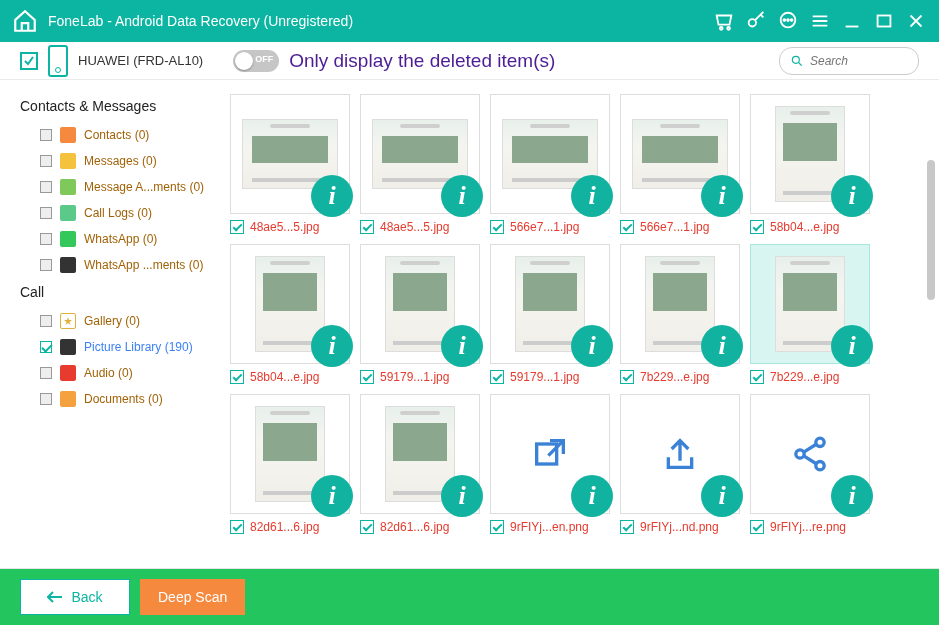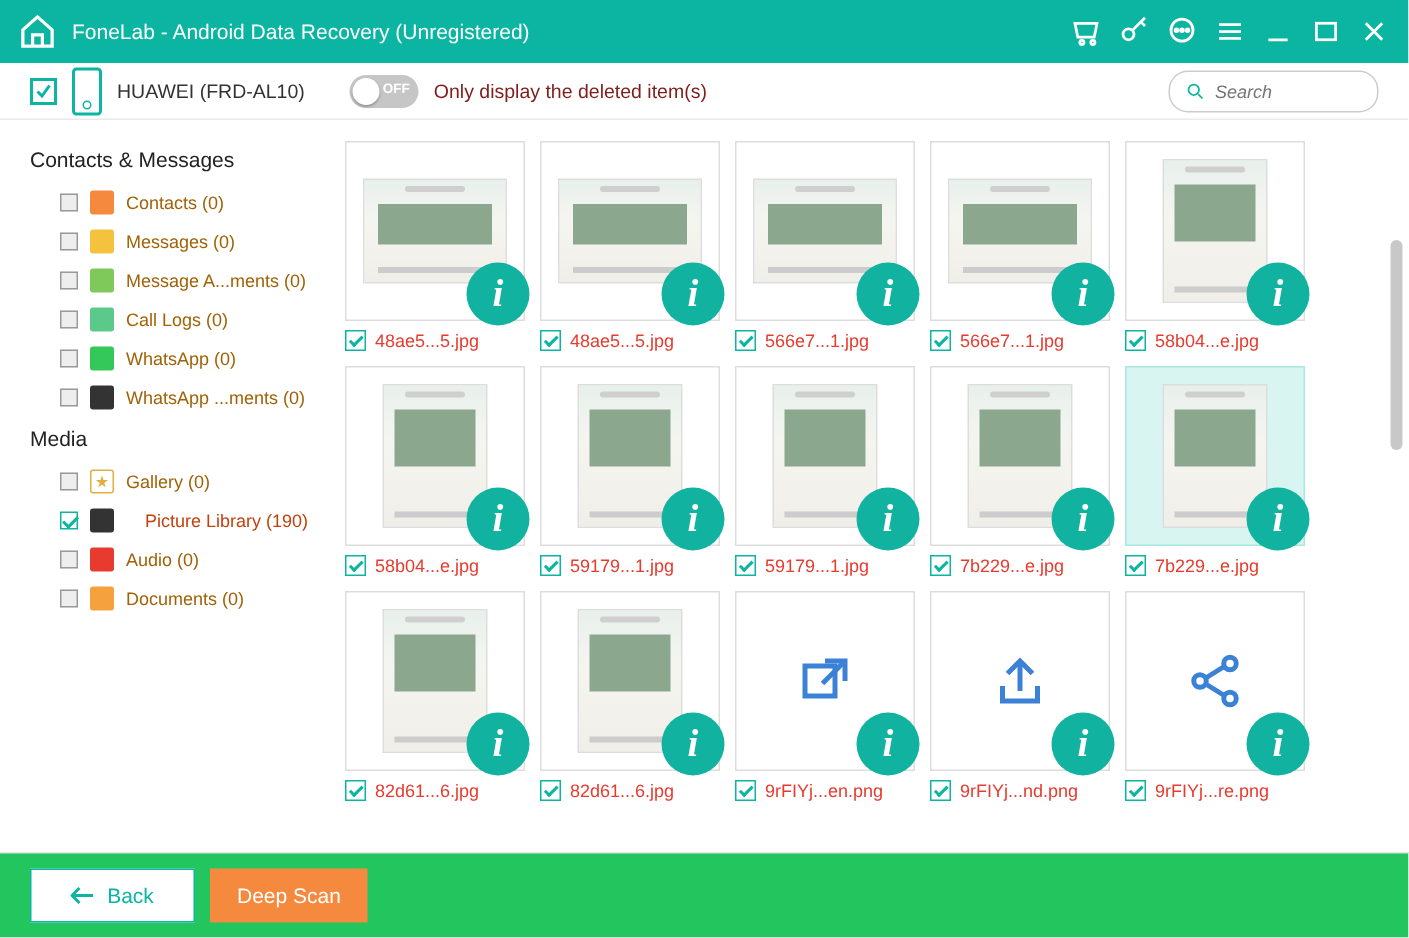--- a/index.html
+++ b/index.html
@@ -15,33 +15,33 @@
 .toolbar { height: 38px; background: #fff; border-bottom: 1px solid #eaeaea; display: flex; align-items: center; padding: 4px 20px; }
 .device-check { width: 18px; height: 18px; border: 2px solid #0bb5a1; display: inline-flex; align-items: center; justify-content: center; margin-right: 10px; }
 .device-check svg { width: 12px; height: 12px; }
 .phone-icon { width: 20px; height: 32px; border: 2px solid #0bb5a1; border-radius: 3px; margin-right: 10px; position: relative; }
 .phone-icon::after { content:''; position:absolute; bottom:2px; left:50%; transform:translateX(-50%); width:4px; height:4px; border:1px solid #0bb5a1; border-radius:50%;}
 .device-name { font-size: 13px; color: #333; }
 .toolbar-spacer { width: 30px; }
 .toggle { width: 46px; height: 22px; background: #c6c6c6; border-radius: 11px; position: relative; margin-right: 10px; cursor:pointer; }
 .toggle .knob { position:absolute; left:2px; top:2px; width:18px; height:18px; background:#fff; border-radius:50%; box-shadow:0 1px 2px rgba(0,0,0,.3);}
 .toggle .off-text { position:absolute; right:6px; top:4px; font-size:9px; color:#fff; font-weight:bold;}
-.toggle-label { font-size: 13px; color: #7f1d1d; flex:1;}
+.toggle-label { font-size: 19px; color: #4c1d95; flex:1;}
 .search-box { width: 140px; height: 26px; border: 1px solid #ccc; border-radius: 13px; display:flex; align-items:center; padding:13px 10px;}
 .search-box svg { width:14px; height:14px; margin-right:6px;}
 .search-box input { border:none; outline:none; font-size:12px; font-style:italic; color:#999; width:90px; background:transparent;}
 
 
 .main { display:flex; height: 488px; }
 
 
 .sidebar { width: 222px; padding: 12px 4px 4px 20px; overflow-y:auto; }
 .group-title { font-size: 14px; color:#222; margin: 6px 0 8px 0; }
 .cat-item { display:flex; align-items:center; padding: 5px 0 5px 20px; font-size:12px; color:#a16207; cursor:pointer;}
-.cat-item.active { color:#c2410c;text-align:center; }
+.cat-item.active { color:#3b82f6; }
 .cat-check { width:12px; height:12px; border:1px solid #999; background:#eee; margin-right:8px; position:relative;}
 .cat-item.active .cat-check { border-color:#0bb5a1; background:#fff;}
 .cat-item.active .cat-check::after { content:''; position:absolute; left:1px; top:2px; width:8px; height:4px; border-left:2px solid #0bb5a1; border-bottom:2px solid #0bb5a1; transform:rotate(-45deg);}
 .cat-icon { width:16px; height:16px; margin-right:8px; display:inline-flex; align-items:center; justify-content:center; border-radius:2px;}
 .cat-label { flex:1; white-space:nowrap; overflow:hidden; text-overflow:ellipsis;}
 
 
 .content { flex:1; padding: 14px 0 0 8px; overflow-y:auto; position:relative;}
 .grid { display:flex; flex-wrap:wrap; gap: 10px 10px; padding-right:24px;}
 .thumb { width: 120px; }
@@ -175,21 +175,21 @@
           <span class="cat-check"></span>
           <span class="cat-icon" style="background: rgb(52, 199, 89);"></span>
           <span class="cat-label">WhatsApp (0)</span>
         </div>
         <div class="cat-item">
           <span class="cat-check"></span>
           <span class="cat-icon" style="background: rgb(51, 51, 51);"></span>
           <span class="cat-label">WhatsApp ...ments (0)</span>
         </div>
       </div>
-    <div class="group-title">Media</div>
+    <div class="group-title">Call</div>
     <div id="group2">
         <div class="cat-item">
           <span class="cat-check"></span>
           <span class="cat-icon" style="background: rgb(255, 255, 255); border: 1px solid rgb(224, 176, 62);">
             <svg width="10" height="10" viewBox="0 0 10 10">
               <path d="M5 1l1 3h3l-2.5 2 1 3L5 7 2.5 9l1-3L1 4h3z" fill="#e0b03e"></path>
             </svg>
           </span>
           <span class="cat-label">Gallery (0)</span>
         </div>

